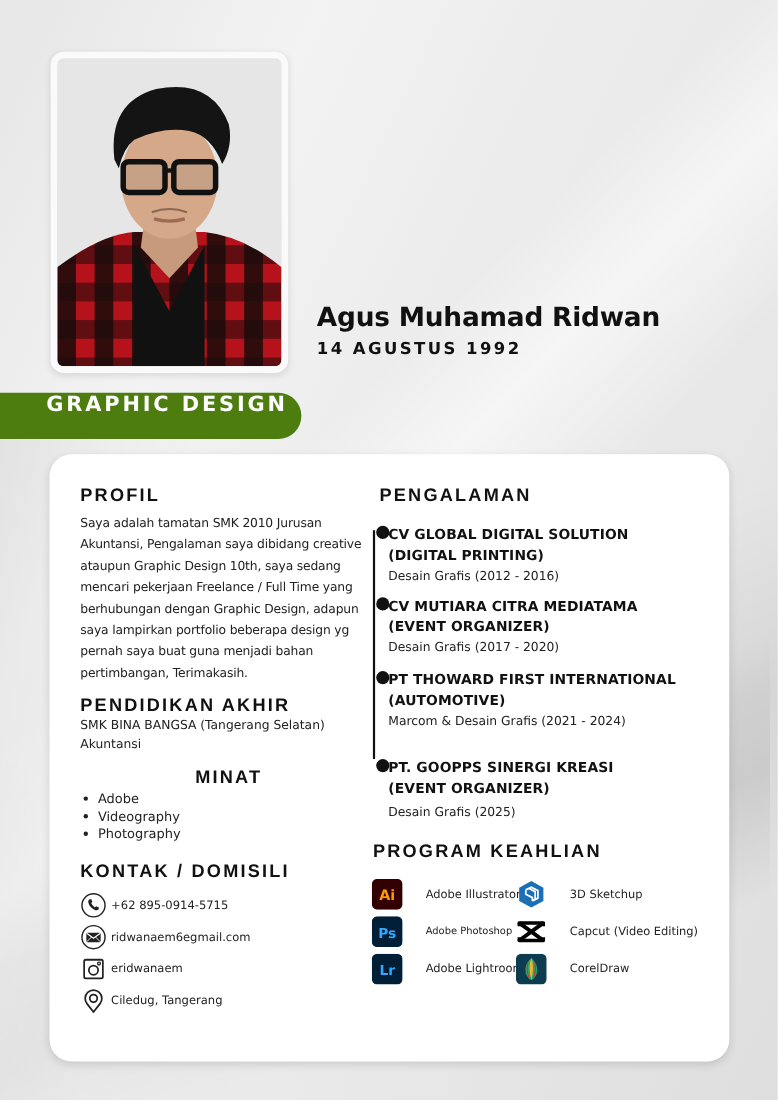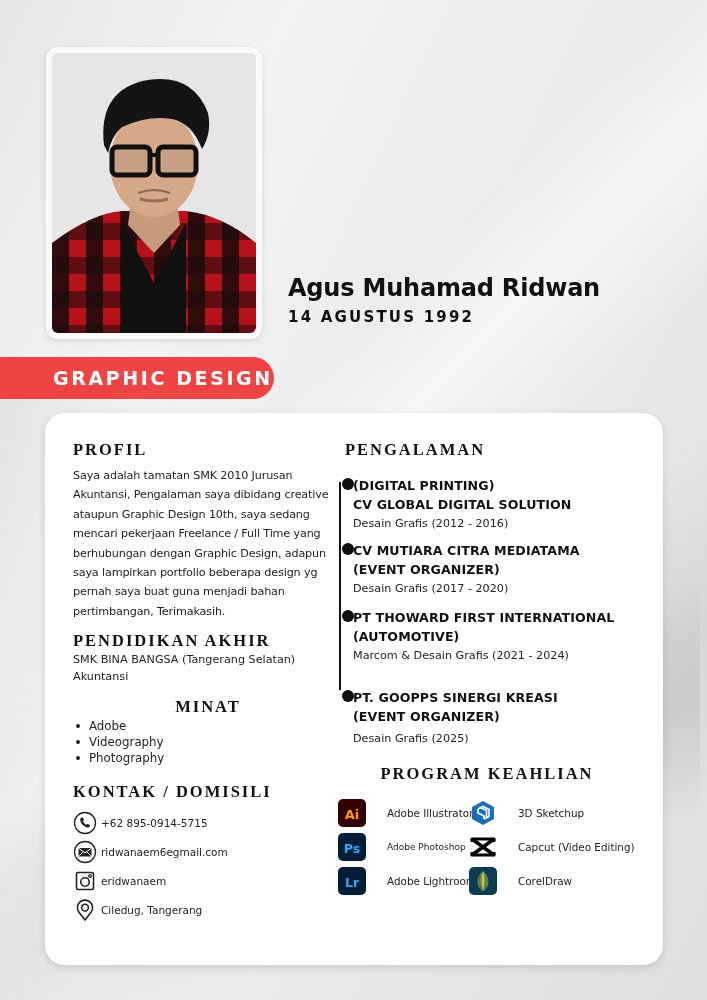--- a/index.html
+++ b/index.html
@@ -41,36 +41,36 @@
       font-size: 24px; letter-spacing: -0.2px; color: #111; line-height: 32px;
     }
     .dob {
       font-family: "DejaVu Sans", sans-serif; font-weight: bold;
       font-size: 15px; letter-spacing: 2.2px; color: #111; margin-top: 4px;
     }
 
     
     .ribbon {
       position: absolute; left: 0; top: 357px; width: 274px; height: 42px;
-      background: #ef4444; border-radius: 0 21px 21px 0;
-      display: flex; align-items: center; padding-left: 53px;
+      background: #4d7c0f; border-radius: 0 21px 21px 0;
+      display: flex; padding-left: 42px;
     }
     .ribbon span {
       color: #fff; font-weight: bold; font-size: 19px; letter-spacing: 2.6px;
       font-family: "DejaVu Sans", sans-serif;
     }
 
     
     .card {
       position: absolute; left: 45px; top: 413px; width: 618px; height: 552px;
       background: #fff; border-radius: 20px;
       box-shadow: 0 3px 8px rgba(0,0,0,0.12);
     }
     .h {
-      font-family: Liberation Serif, serif; font-weight: bold;
+      font-family: Liberation Sans, sans-serif; font-weight: bold;
       font-size: 16.5px; letter-spacing: 2px; color: #111; line-height: 20px;
     }
     .body-text {
       font-family: "DejaVu Sans", sans-serif; font-size: 11.2px; color: #222;
       line-height: 19.4px;
     }
 
     .col-left { position: absolute; left: 28px; top: 27px; width: 270px; }
     .profil-text { margin-top: 6px; letter-spacing: -0.15px; }
     .edu-head { margin-top: 10px; }
@@ -99,21 +99,21 @@
     .job-dot {
       position: absolute; left: -11px; top: 2px; width: 12px; height: 12px; border-radius: 50%; background: #111;
     }
     .job-title {
       font-weight: bold; font-size: 12.6px; line-height: 19px; color: #111; letter-spacing: 0.1px;
     }
     .job-role { font-size: 11.2px; line-height: 19px; color: #222; }
     .job + .job { margin-top: 8px; }
     .job.j3 { margin-top: 10px; }
     .job.j4 { margin-top: 23px; }
-    .skills-head { margin-top: 16px; margin-left: -6px; text-align: center; }
+    .skills-head { margin-top: 16px; margin-left: -6px; }
     .skills {
       margin-top: 14px; margin-left: -7px;
       display: grid; grid-template-columns: 131px 160px; row-gap: 5px;
     }
     .skill { display: flex; align-items: center; height: 29px; }
     .skill-icon { width: 44px; height: 28px; flex: none; margin-right: 5px; text-align: center; }
     .skill-icon svg { width: 28px; height: 28px; display: block; }
     .skill-label { font-size: 10.4px; color: #222; white-space: nowrap; }
     .skill-label.small { font-size: 9px; }
   </style>
@@ -225,22 +225,22 @@
   </div>
 
   <div class="col-right">
     <div class="h">PENGALAMAN</div>
 
     <div class="timeline">
       <div class="timeline-line"></div>
 
       <div class="job">
         <span class="job-dot"></span>
+        <div class="job-title">CV GLOBAL DIGITAL SOLUTION</div>
         <div class="job-title">(DIGITAL PRINTING)</div>
-        <div class="job-title">CV GLOBAL DIGITAL SOLUTION</div>
         <div class="job-role">Desain Grafis (2012 - 2016)</div>
       </div>
 
       <div class="job">
         <span class="job-dot"></span>
         <div class="job-title">CV MUTIARA CITRA MEDIATAMA</div>
         <div class="job-title">(EVENT ORGANIZER)</div>
         <div class="job-role">Desain Grafis (2017 - 2020)</div>
       </div>
 

